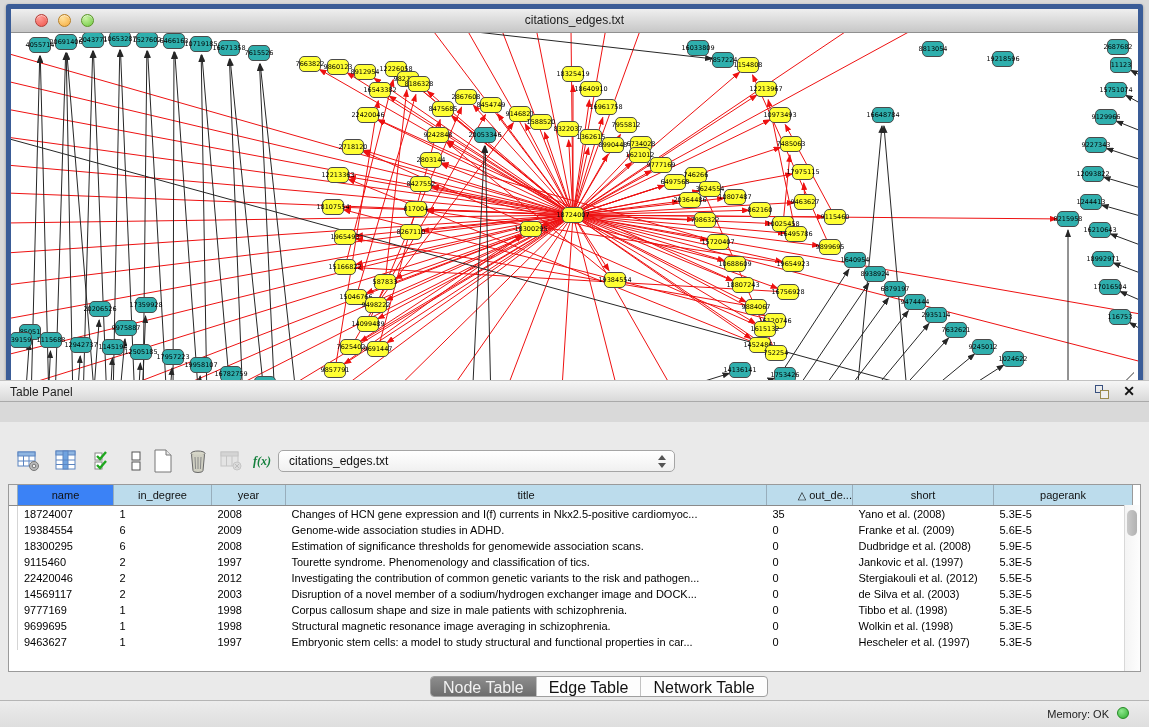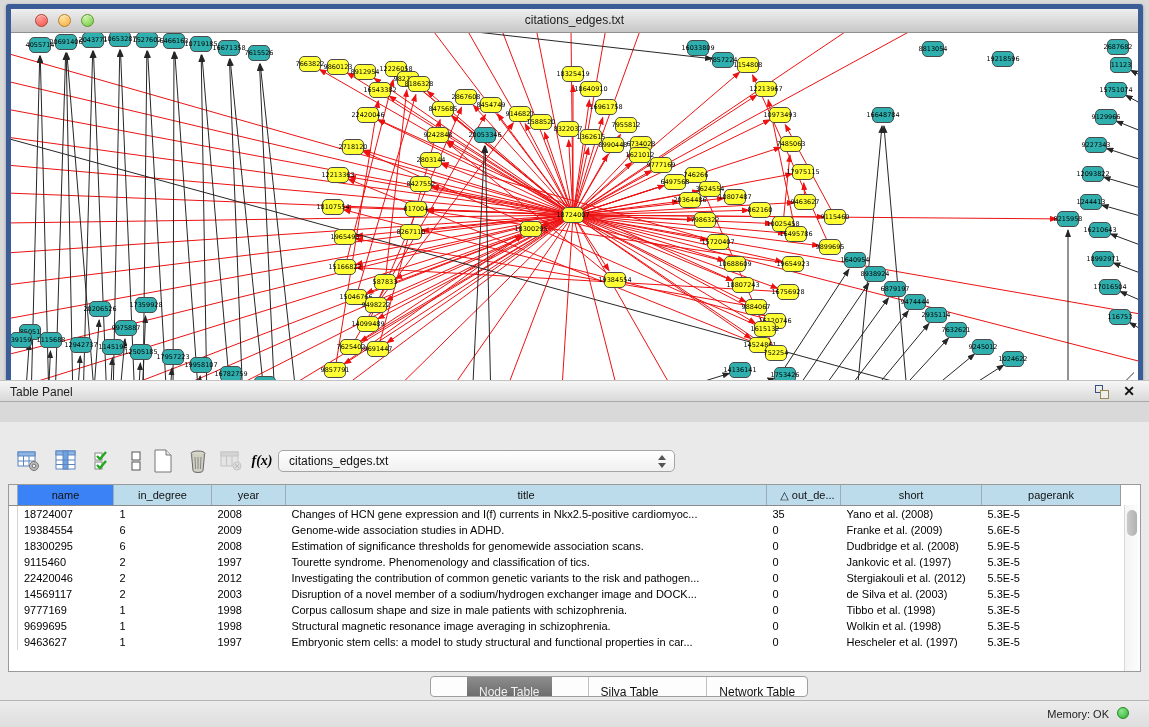--- a/index.html
+++ b/index.html
@@ -23,48 +23,48 @@
   .float-ic{position:absolute;right:40px;top:4px;width:14px;height:14px;}
   .float-ic .sq1{position:absolute;left:0;top:0;width:8px;height:8px;border:1px solid #38507f;box-sizing:border-box;}
   .float-ic .sq2{position:absolute;right:0;bottom:0;width:9px;height:9px;border:1px solid #9b8b4c;background:#efefef;box-sizing:border-box;}
   .close-x{position:absolute;right:14px;top:2px;font-size:14px;font-weight:bold;color:#111;cursor:default;}
 
   .tp-body{position:absolute;left:0;top:422px;width:1149px;height:278px;background:#eaeaea;}
 
   
   .toolbar{position:absolute;left:0;top:26px;height:30px;width:100%;}
   .tb-ic{position:absolute;top:0;width:26px;height:26px;}
-  .fx{font-family:"Liberation Serif",serif;font-style:italic;font-weight:bold;font-size:14px;color:#000000;line-height:26px;text-align:center;}
+  .fx{font-family:"Liberation Serif",serif;font-style:italic;font-weight:bold;font-size:12px;color:#15803d;line-height:26px;text-align:center;}
   .combo{position:absolute;left:278px;top:2px;width:397px;height:22px;background:linear-gradient(#ffffff,#f0f0f0);border:1px solid #a5a5a5;border-radius:5px;box-sizing:border-box;}
   .combo .val{position:absolute;left:10px;top:3px;font-size:12px;color:#111;}
   .combo .stepper{position:absolute;right:7px;top:4px;width:9px;height:14px;}
   .combo .stepper i{display:block;width:0;height:0;border-left:4px solid transparent;border-right:4px solid transparent;}
   .combo .stepper .up{border-bottom:5px solid #555;margin-bottom:3px;}
   .combo .stepper .dn{border-top:5px solid #555;}
 
   
   .tbl-wrap{position:absolute;left:8px;top:62px;width:1133px;height:188px;background:#fff;border:1px solid #9a9a9a;box-sizing:border-box;overflow:hidden;}
   table{border-collapse:collapse;table-layout:fixed;width:1096px;}
   th{height:20px;font-size:11px;font-weight:normal;color:#111;background:#bcdcec;border-left:1px solid #98aebc;border-bottom:1px solid #8a8a8a;text-align:center;overflow:hidden;white-space:nowrap;padding:0;}
   th.stub{width:8px;background:#ececec;border-left:none;}
   th:nth-child(2){width:95px;background:#3b82f6;}
   th:nth-child(3){width:97px;}
   th:nth-child(4){width:73px;}
   th:nth-child(5){width:480px;}
-  th:nth-child(6){width:65px;text-align:center;padding-left:8px;}
+  th:nth-child(6){width:65px;text-align:right;padding-left:20px;}
   th:nth-child(7){width:140px;}
   th:nth-child(8){width:138px;}
   td{height:16px;font-size:11px;color:#000;white-space:nowrap;overflow:hidden;padding:0 0 0 6px;}
   td.stub{padding:0;border-right:1px solid #d5d5d5;}
   .vscroll{position:absolute;right:0;top:20px;bottom:0;width:15px;background:linear-gradient(90deg,#f4f4f4,#fdfdfd);border-left:1px solid #d8d8d8;}
   .vthumb{position:absolute;left:2px;top:5px;width:10px;height:26px;border-radius:5px;background:linear-gradient(90deg,#c9c9c9,#b2b2b2);}
 
   
   .tabs{position:absolute;left:430px;top:254px;height:19px;display:flex;border:1px solid #9f9f9f;border-radius:4px;overflow:hidden;background:#fdfdfd;}
-  .tab{font-size:12px;color:#111;padding:8px 12px 0 12px;border-left:1px solid #c2c2c2;margin-left:36px;}
+  .tab{font-size:16px;color:#111;padding:2px 12px 0 12px;border-left:1px solid #c2c2c2;}
   .tab:first-child{border-left:none;}
   .tab.sel{background:linear-gradient(#8d8d8d,#6d6d6d);color:#f2f2f2;}
 
   
   .statusbar{position:absolute;left:0;top:700px;width:1149px;height:27px;background:linear-gradient(#ececec,#dedede);border-top:1px solid #b5b5b5;box-sizing:border-box;}
   .mem{position:absolute;right:40px;top:7px;font-size:11px;color:#222;}
   .memdot{position:absolute;right:20px;top:6px;width:12px;height:12px;border-radius:50%;background:radial-gradient(circle at 35% 30%,#8fe88f,#2fae2f);border:1px solid #238a23;box-sizing:border-box;}
 </style>
 </head>
 <body>
@@ -947,21 +947,21 @@
           </tr>
         </tbody>
     </table>
     <div class="vscroll">
         <div class="vthumb"></div>
       </div>
   </div>
 
   <div class="tabs">
     <span class="tab sel">Node Table</span>
-    <span class="tab">Silva Table</span>
+    <span class="tab">Edge Table</span>
     <span class="tab">Network Table</span>
   </div>
 </div>
 
 <div class="statusbar">
   <span class="mem">Memory: OK</span>
   <span class="memdot"></span>
 </div>
 
 </body></html>

